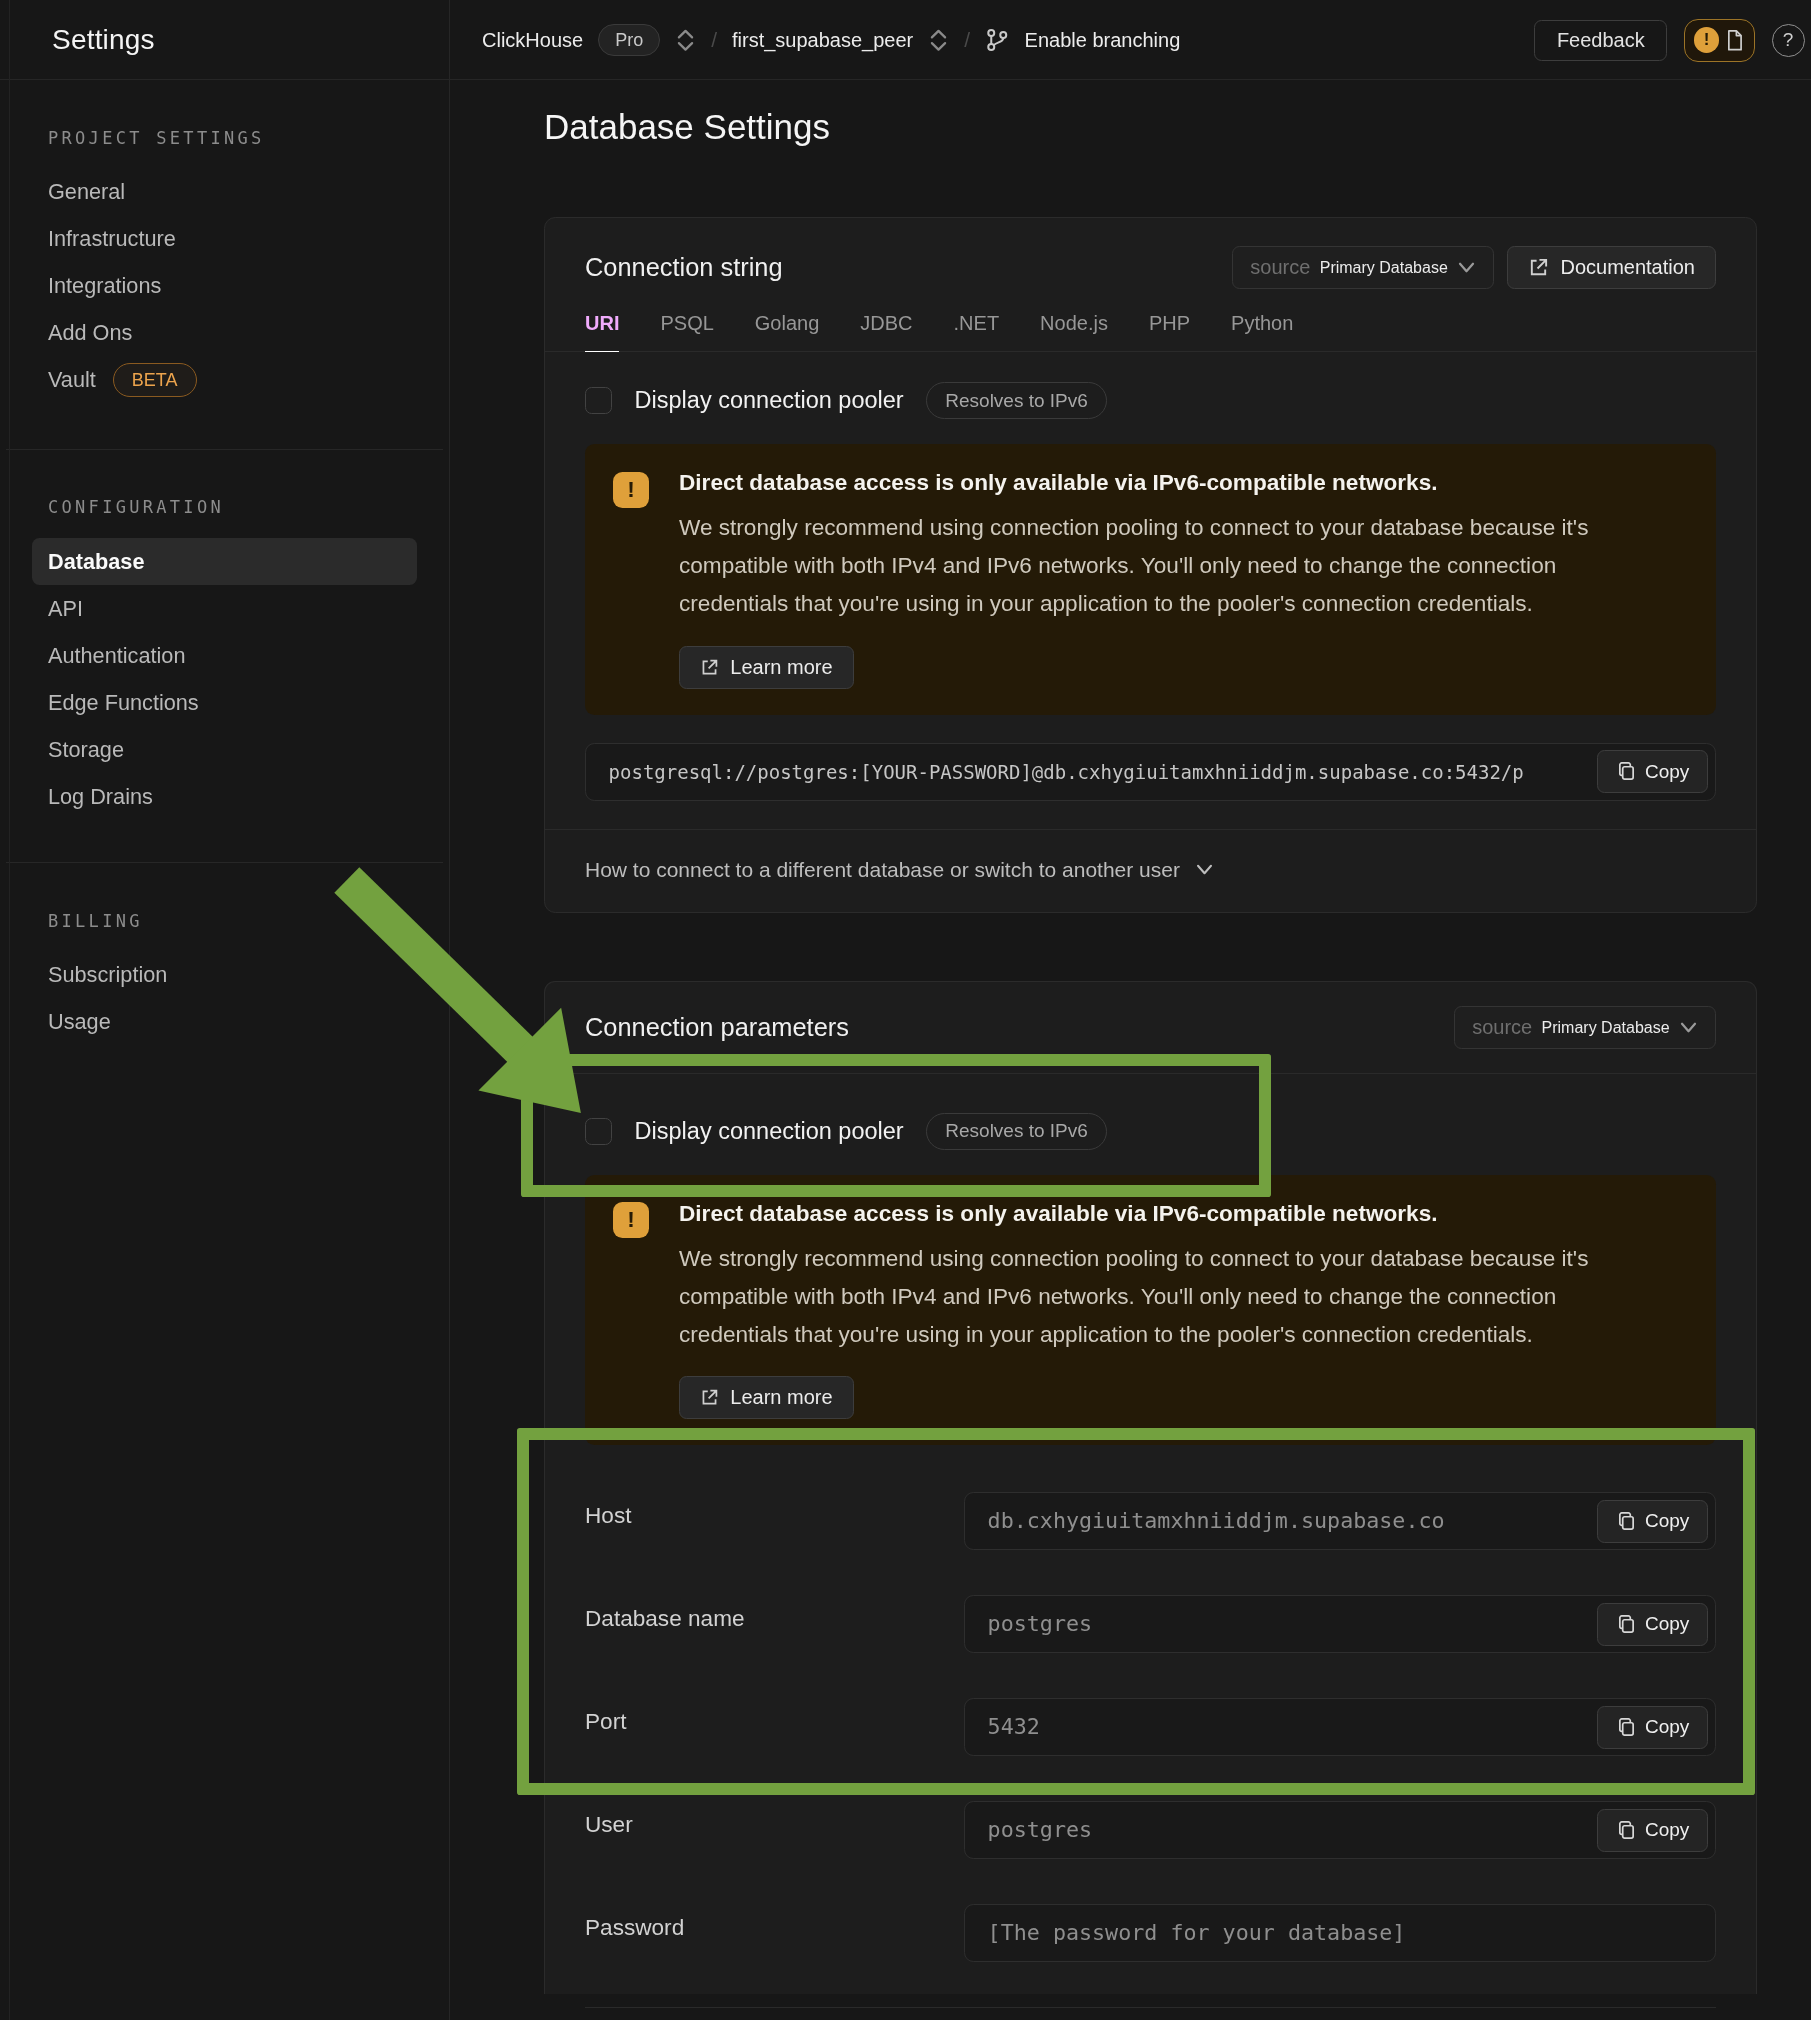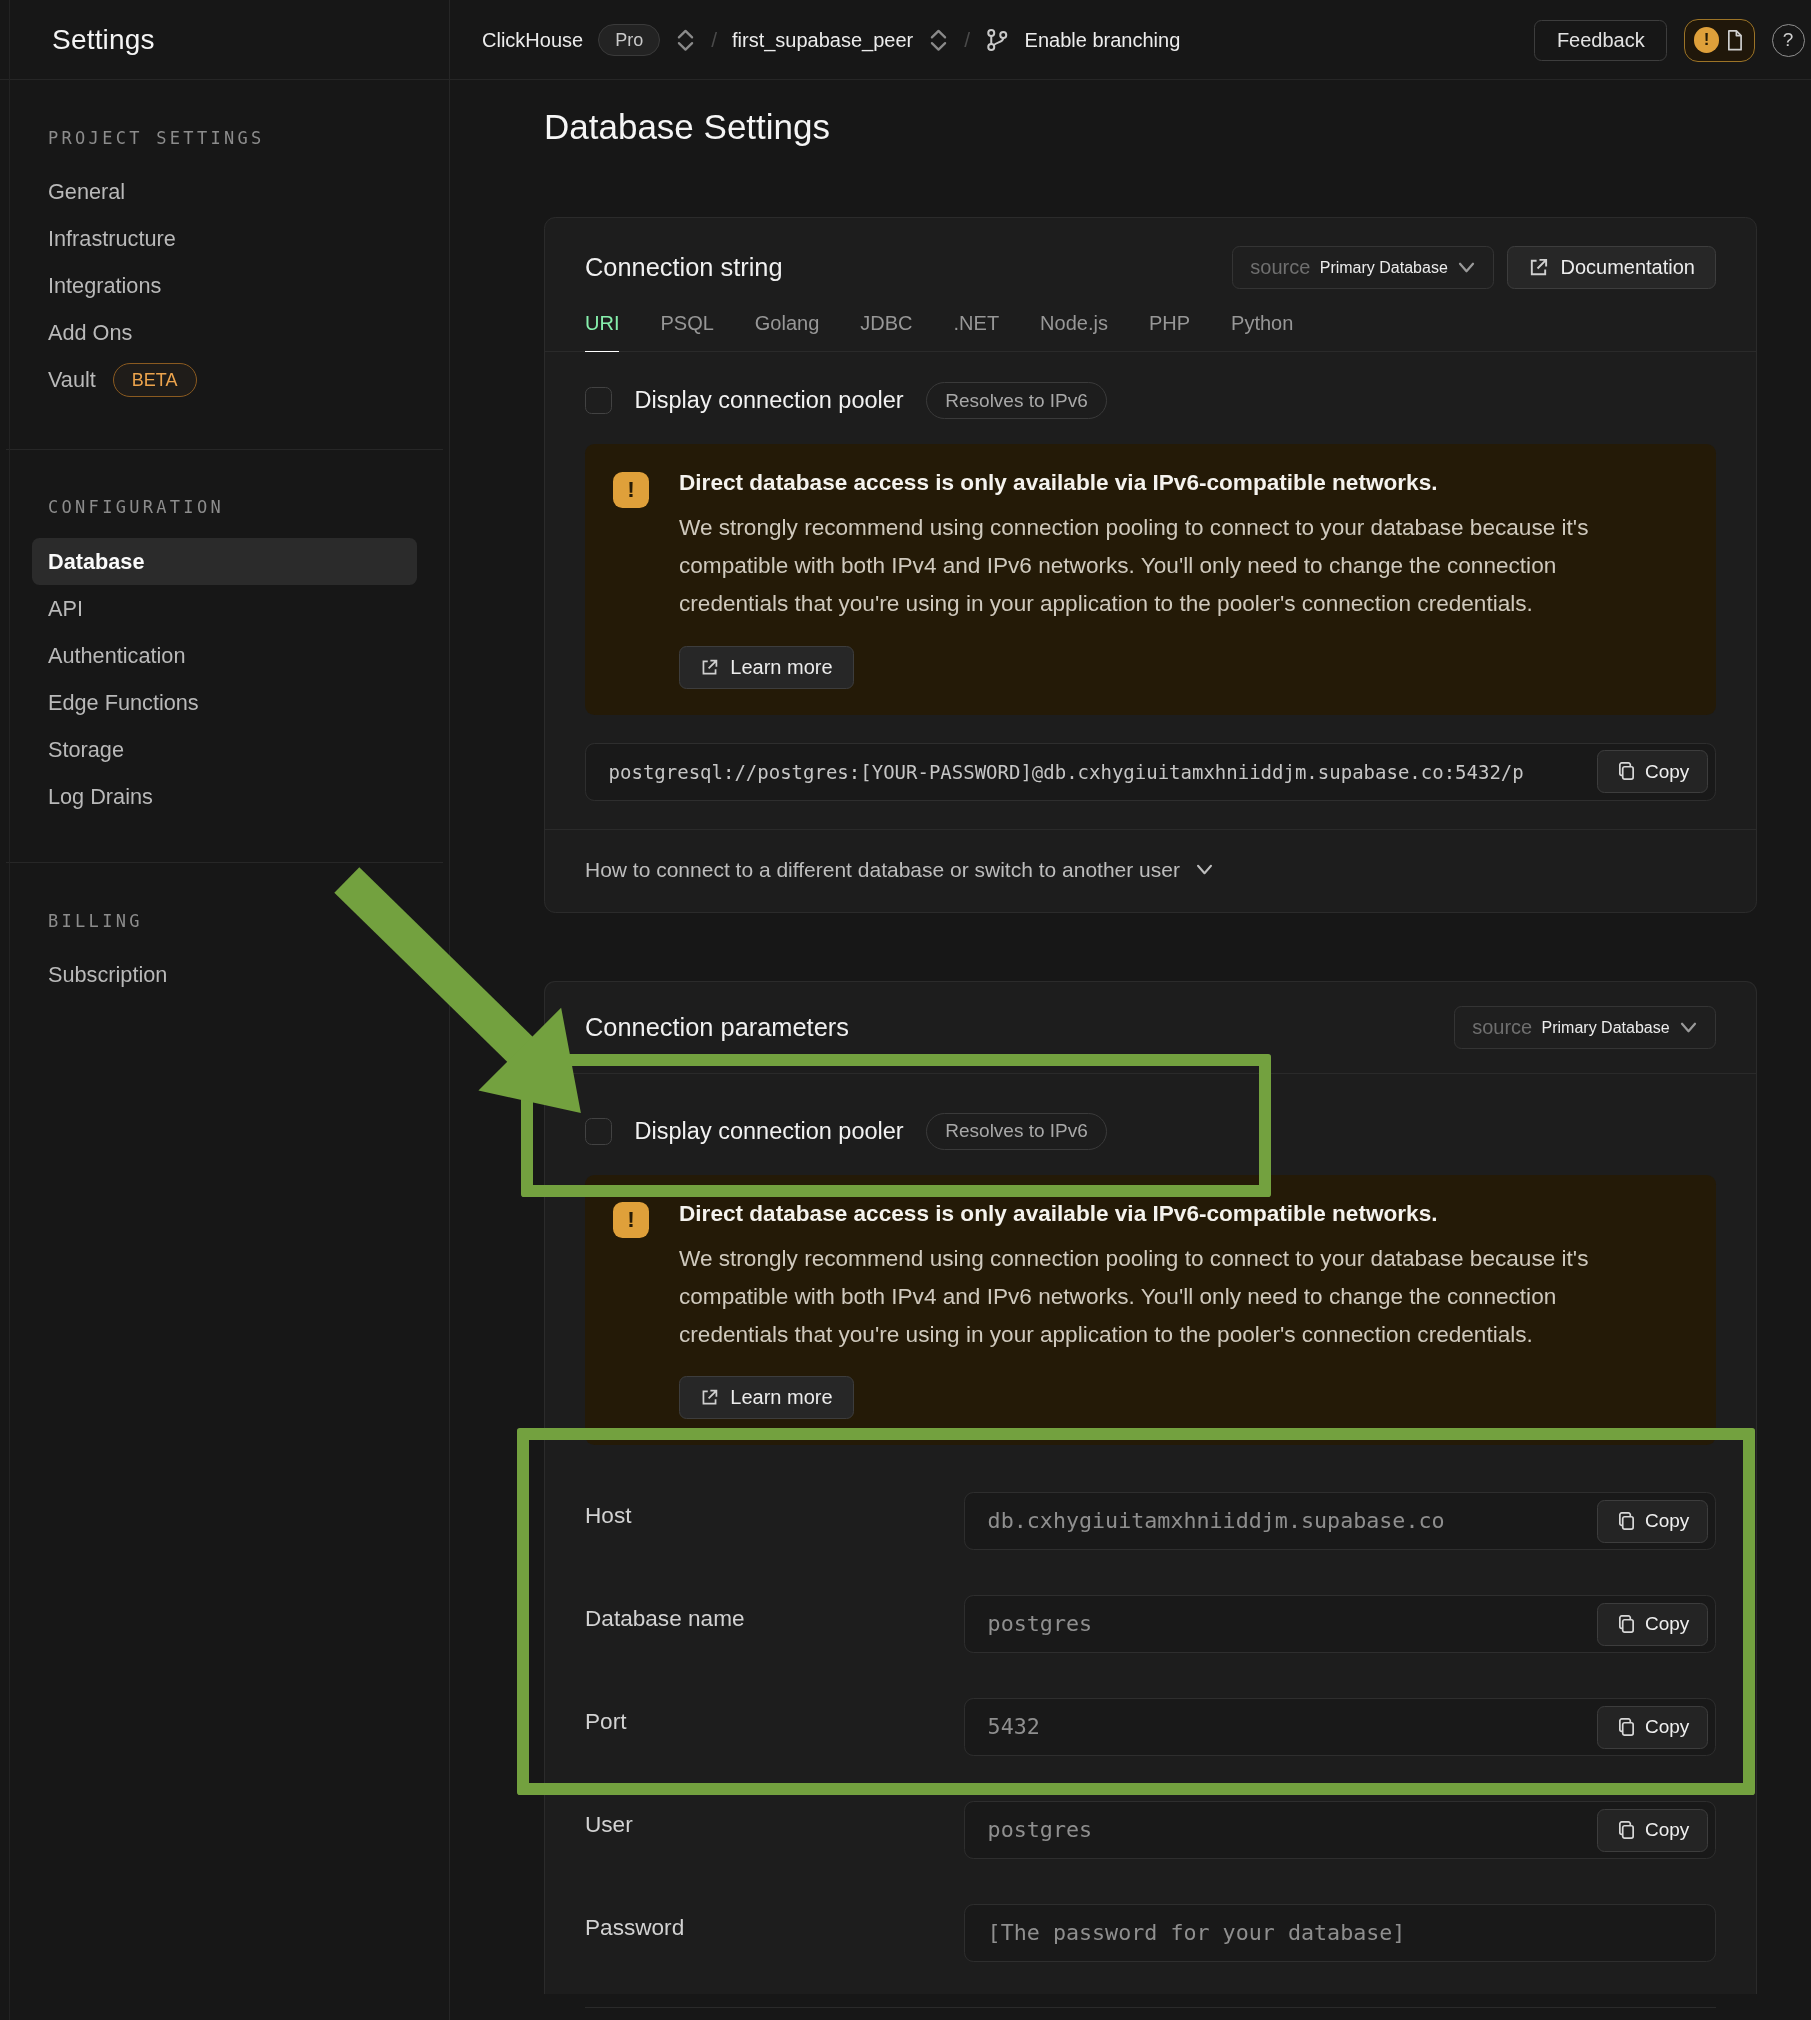--- a/index.html
+++ b/index.html
@@ -46,21 +46,21 @@
   .card-head-row { display:flex; align-items:center; justify-content:space-between; padding:28px 40px 0; }
   .card-title { font-size:25.4px; color:#f0f0f0; }
   .head-controls { display:flex; align-items:center; gap:13px; }
   .source-select { height:43px; border:0.9px solid #343434; background:#1f1f1f; border-radius:7.5px; padding:0 17px; display:flex; align-items:center; gap:9.4px; }
   .source-label { color:#6f6f6f; font-size:20px; }
   .source-value { color:#ececec; font-size:16px; }
   .btn-doc, .btn-learn { height:43px; border:0.9px solid #3d3d3d; background:#272727; border-radius:7.5px; padding:0 20px; display:flex; align-items:center; gap:11.3px; color:#ececec; font-size:20px; }
 
   .tabs { display:flex; gap:41px; padding:0 40px; margin-top:22.6px; border-bottom:0.9px solid #2a2a2a; }
   .tab { font-size:20px; color:#979797; padding-bottom:16px; cursor:pointer; }
-  .tab.active { color:#86efac; border-bottom:1.9px solid #fff; margin-bottom:-0.9px; }
+  .tab.active { color:#f0abfc; border-bottom:1.9px solid #fff; margin-bottom:-0.9px;font-weight:bold; }
 
   .card-body { padding:30px 40px 0; }
   .pooler-row { display:flex; align-items:center; gap:22.6px; height:38px; }
   .checkbox { width:27px; height:27px; border:1.4px solid #424242; border-radius:6.6px; background:#1e1e1e; }
   .pooler-label { font-size:23.5px; color:#f2f2f2; }
   .resolve-pill { height:37px; padding:0 18px; border:0.9px solid #3a3a3a; border-radius:941px; color:#a8a8a8; font-size:19px; display:flex; align-items:center; }
 
   .notice { margin-top:24.5px; background:#241a07; border-radius:9.4px; padding:26px 32px 26px 28px; display:flex; gap:30px; }
   .alert-sq { flex:0 0 36px; width:36px; height:36px; border-radius:9.4px; background:#dfa03a; color:#271b05; font-weight:800; font-size:22.6px; display:flex; align-items:center; justify-content:center; margin-top:1.9px; }
   .notice-title { font-size:22.6px; font-weight:700; color:#f5f3ee; height:26px; line-height:26px; }
@@ -165,20 +165,21 @@
       <li class="side-item">Authentication</li>
       <li class="side-item">Edge Functions</li>
       <li class="side-item">Storage</li>
       <li class="side-item">Log Drains</li>
     </ul>
     <div class="side-divider d2"></div>
 
     <div class="side-heading">BILLING</div>
     <ul class="side-list">
       <li class="side-item">Subscription</li>
+      <li class="side-item">Usage</li>
     </ul>
   </div>
 
   <h1 class="page-title">Database Settings</h1>
 
   <div class="card" id="card-connection-string">
     <div class="card-head-row">
       <div class="card-title">Connection string</div>
       <div class="head-controls">
         <div class="source-select">

